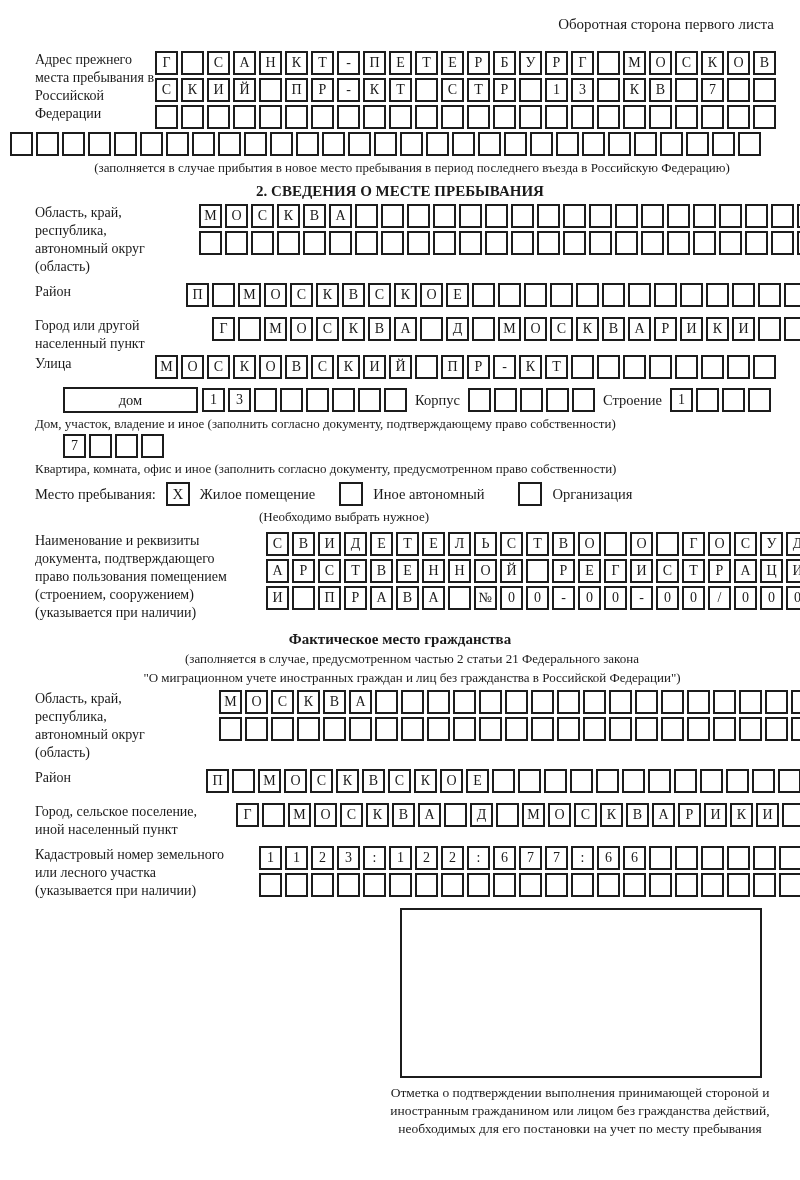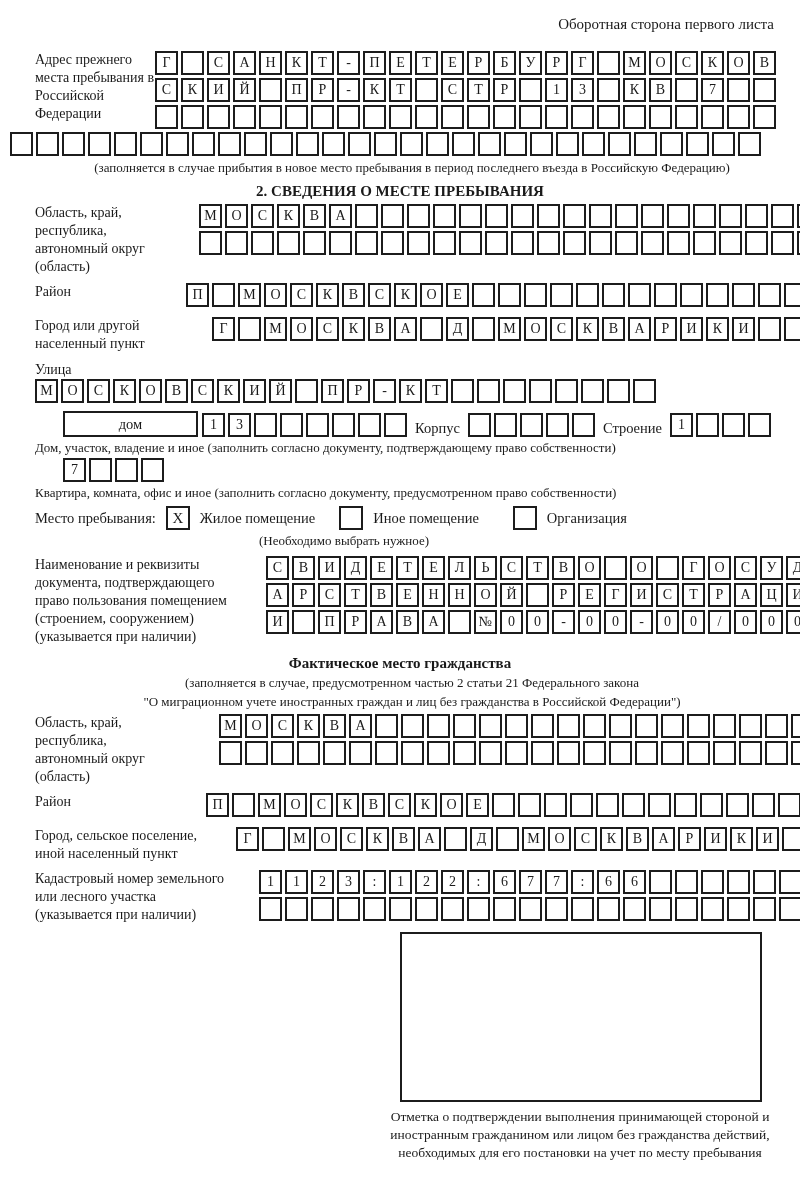--- a/index.html
+++ b/index.html
@@ -16,33 +16,33 @@
     border:2px solid #1c1c1c; display:flex; align-items:center; justify-content:center;
     font-size:14px; line-height:1; background:#fff;
   }
   .note{ text-align:center; font-size:13px; line-height:17px; margin-top:2px;padding-left:24px; }
   .cap{ font-size:13px; line-height:17px; margin:2px 0 2px 35px; }
   .stitle{ text-align:center; font-weight:bold; font-size:15px; margin-top:6px; line-height:18px; }
   .wbox{
     box-sizing:border-box; border:2px solid #1c1c1c; height:26px;
     display:flex; align-items:center; justify-content:center; font-size:14.5px; background:#fff;
   }
-  .inlinerow{ display:flex; align-items:flex-end; margin-left:63px; margin-top:5px; column-gap:4px; }
+  .inlinerow{ display:flex; align-items:center; margin-left:63px; margin-top:5px; column-gap:4px; }
   .inlbl{ font-size:14.5px; padding:0 4px; white-space:nowrap; }
   .cb{
     box-sizing:border-box; width:24px; height:24px; border:2px solid #1c1c1c;
     display:flex; align-items:center; justify-content:center; font-size:15px; background:#fff; flex:0 0 auto;
   }
   .stayrow{ display:flex; align-items:center; margin:5px 0 0 35px; column-gap:10px; font-size:14.5px; }
   .stampbox{
     box-sizing:border-box; width:362px; height:170px; border:2px solid #1c1c1c;
     margin:8px 0 0 400px; background:#fff;
   }
   .stampcap{ width:456px; margin:6px 0 0 352px; text-align:center; font-size:13.5px; line-height:18px; }
-  .mt2{margin-top:8px;flex-direction:column;} .mt3{margin-top:7px;gap:31px;} .mt4{margin-top:4px;gap:44px;} .mt8{margin-top:8px;}
+  .mt2{margin-top:2px;} .mt3{margin-top:7px;gap:31px;} .mt4{margin-top:4px;gap:44px;} .mt8{margin-top:8px;}
   .lw120{width:120px;} .lw146{width:146px;} .lw140{width:140px;} .lw170{width:170px;}
   .lw193{width:193px;} .lw200{width:200px;}
   .fullrow{ margin-left:10px; }
 </style>
 </head>
 <body>
 
 <div class="corner">Оборотная сторона первого листа</div>
 
 <div class="frow" style="margin-top:18px;">
@@ -348,21 +348,21 @@
       <div class="cell"></div>
     </div>
 </div>
 <div class="cap">Квартира, комната, офис и иное (заполнить согласно документу, предусмотренном право собственности)</div>
 
 <div class="stayrow">
   <span>Место пребывания:</span>
   <span class="cb">X</span>
   <span style="margin-right:14px;">Жилое помещение</span>
   <span class="cb"></span>
-  <span style="margin-right:24px;">Иное помещение</span>
+  <span style="margin-right:24px;">Иное автономный</span>
   <span class="cb"></span>
   <span>Организация</span>
 </div>
 <div class="note" style="width:640px;">(Необходимо выбрать нужное)</div>
 
 <div class="frow mt3">
   <div class="flabel lw200">Наименование и реквизиты документа, подтверждающего право пользования помещением (строением, сооружением) (указывается при наличии)</div>
   <div>
     <div class="cells">
         <div class="cell">С</div>

